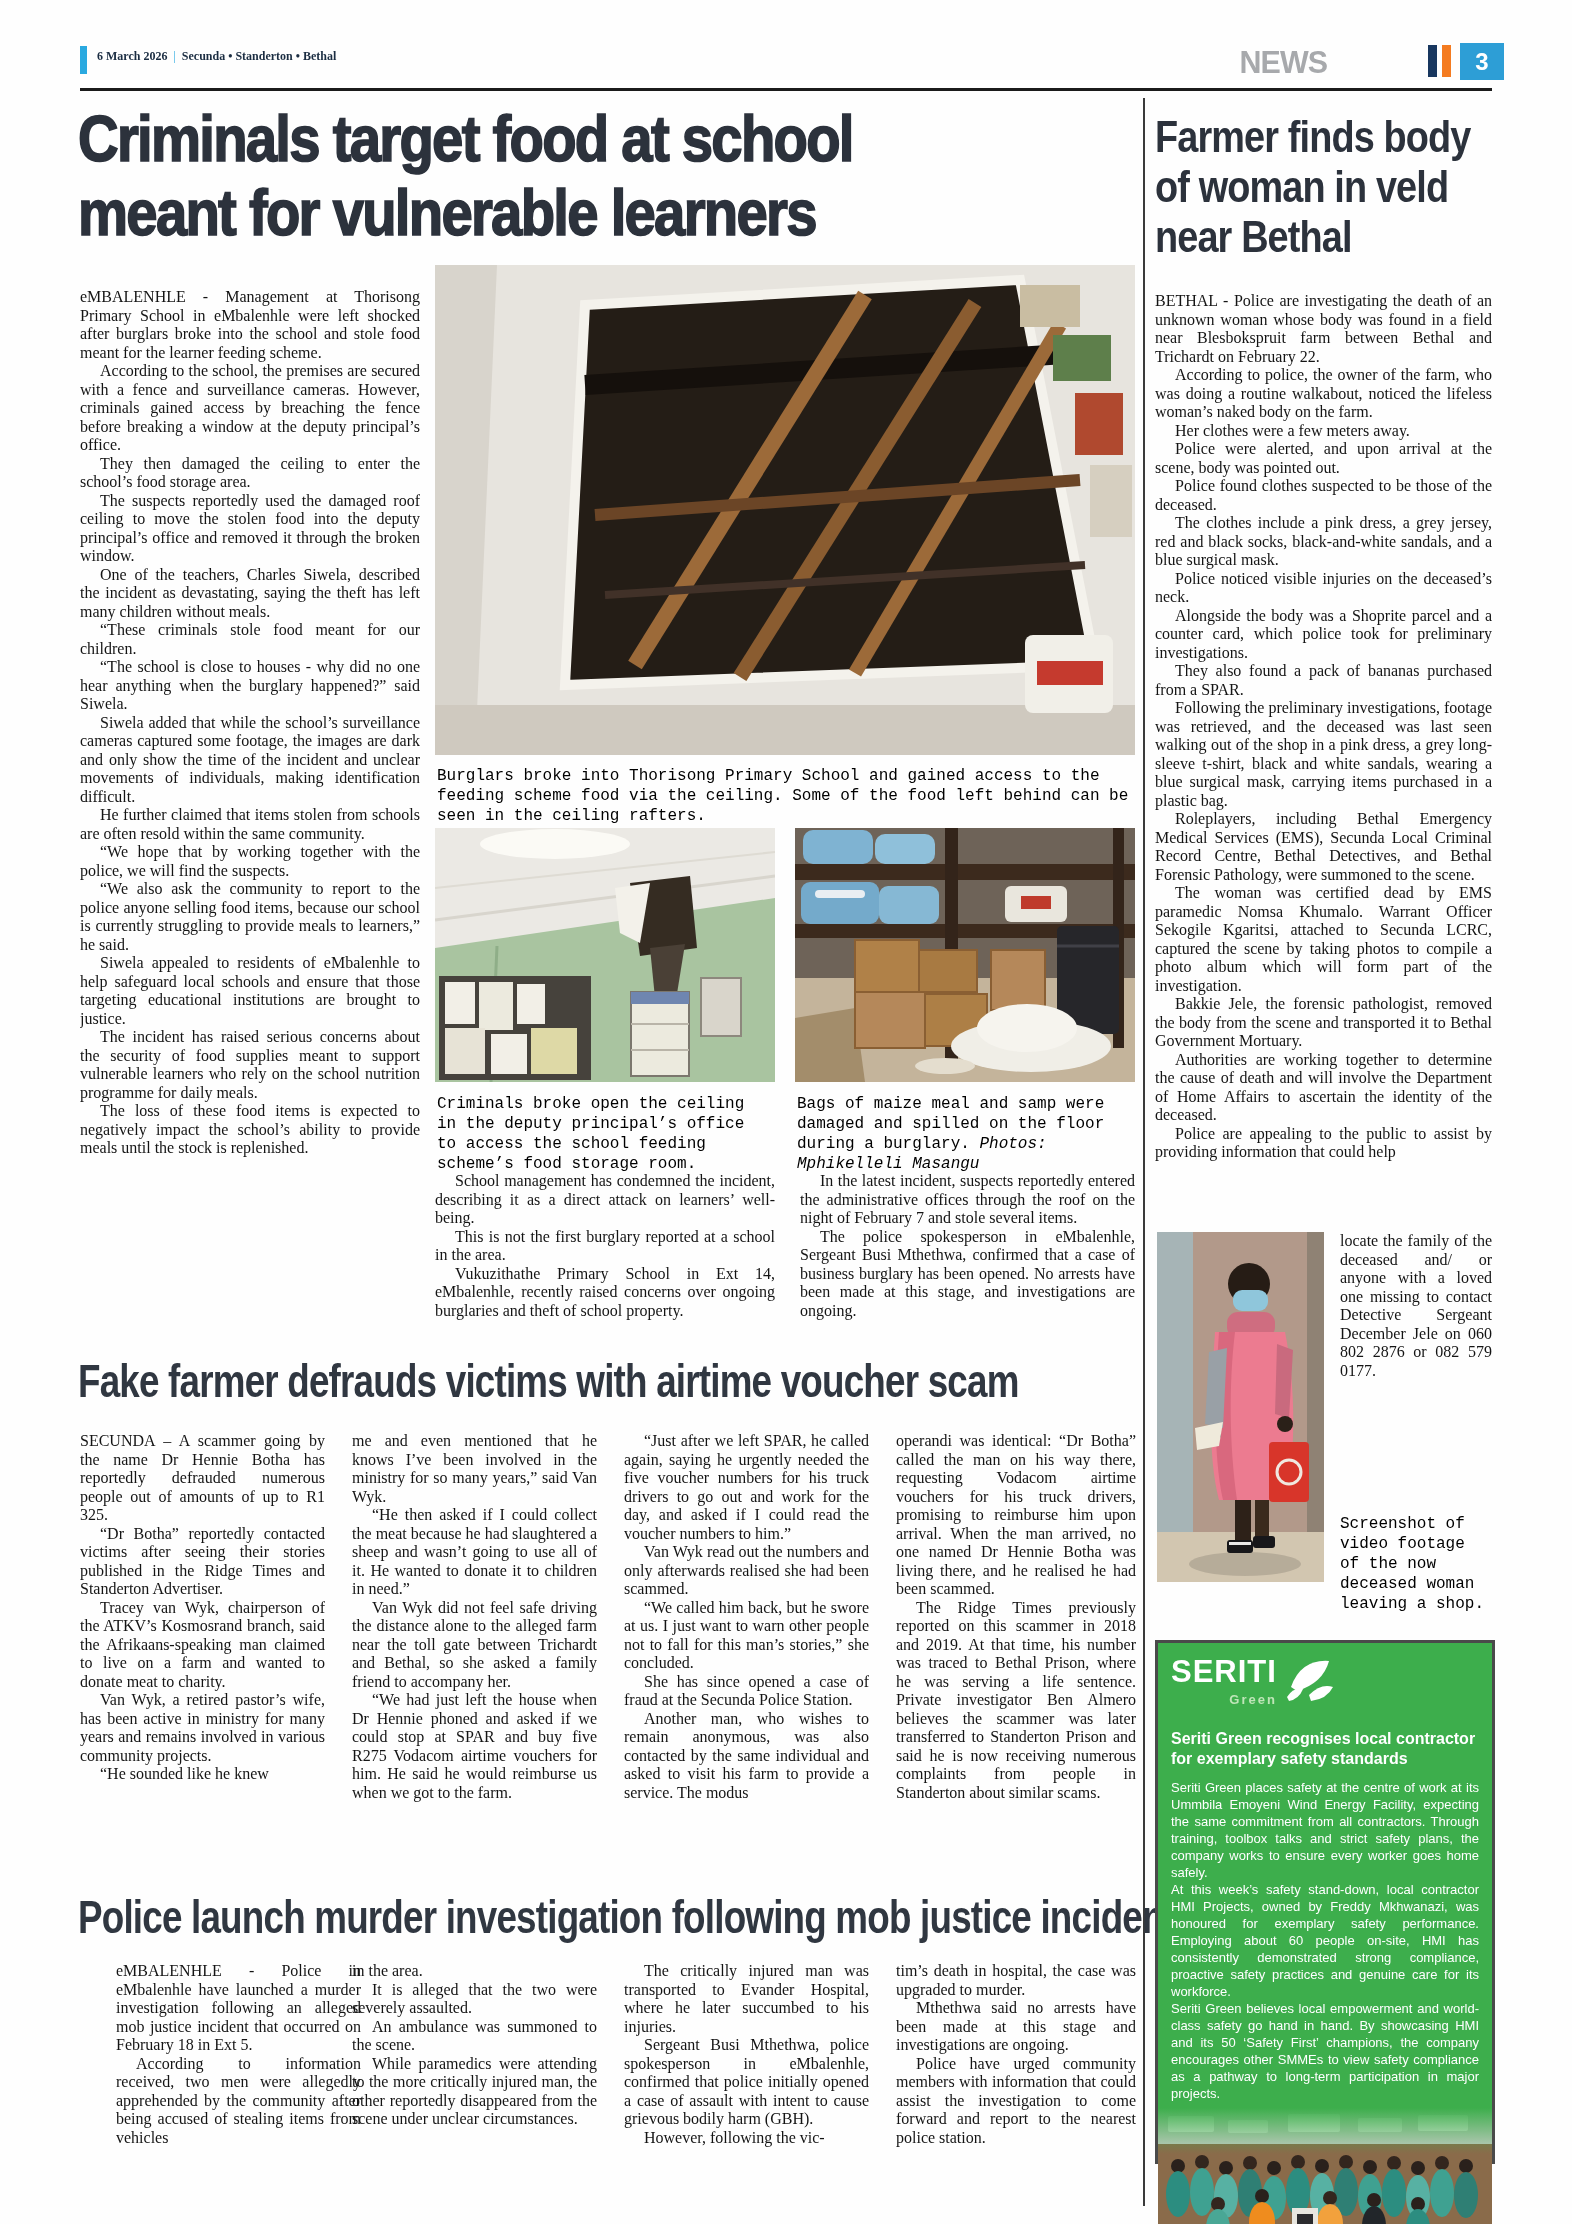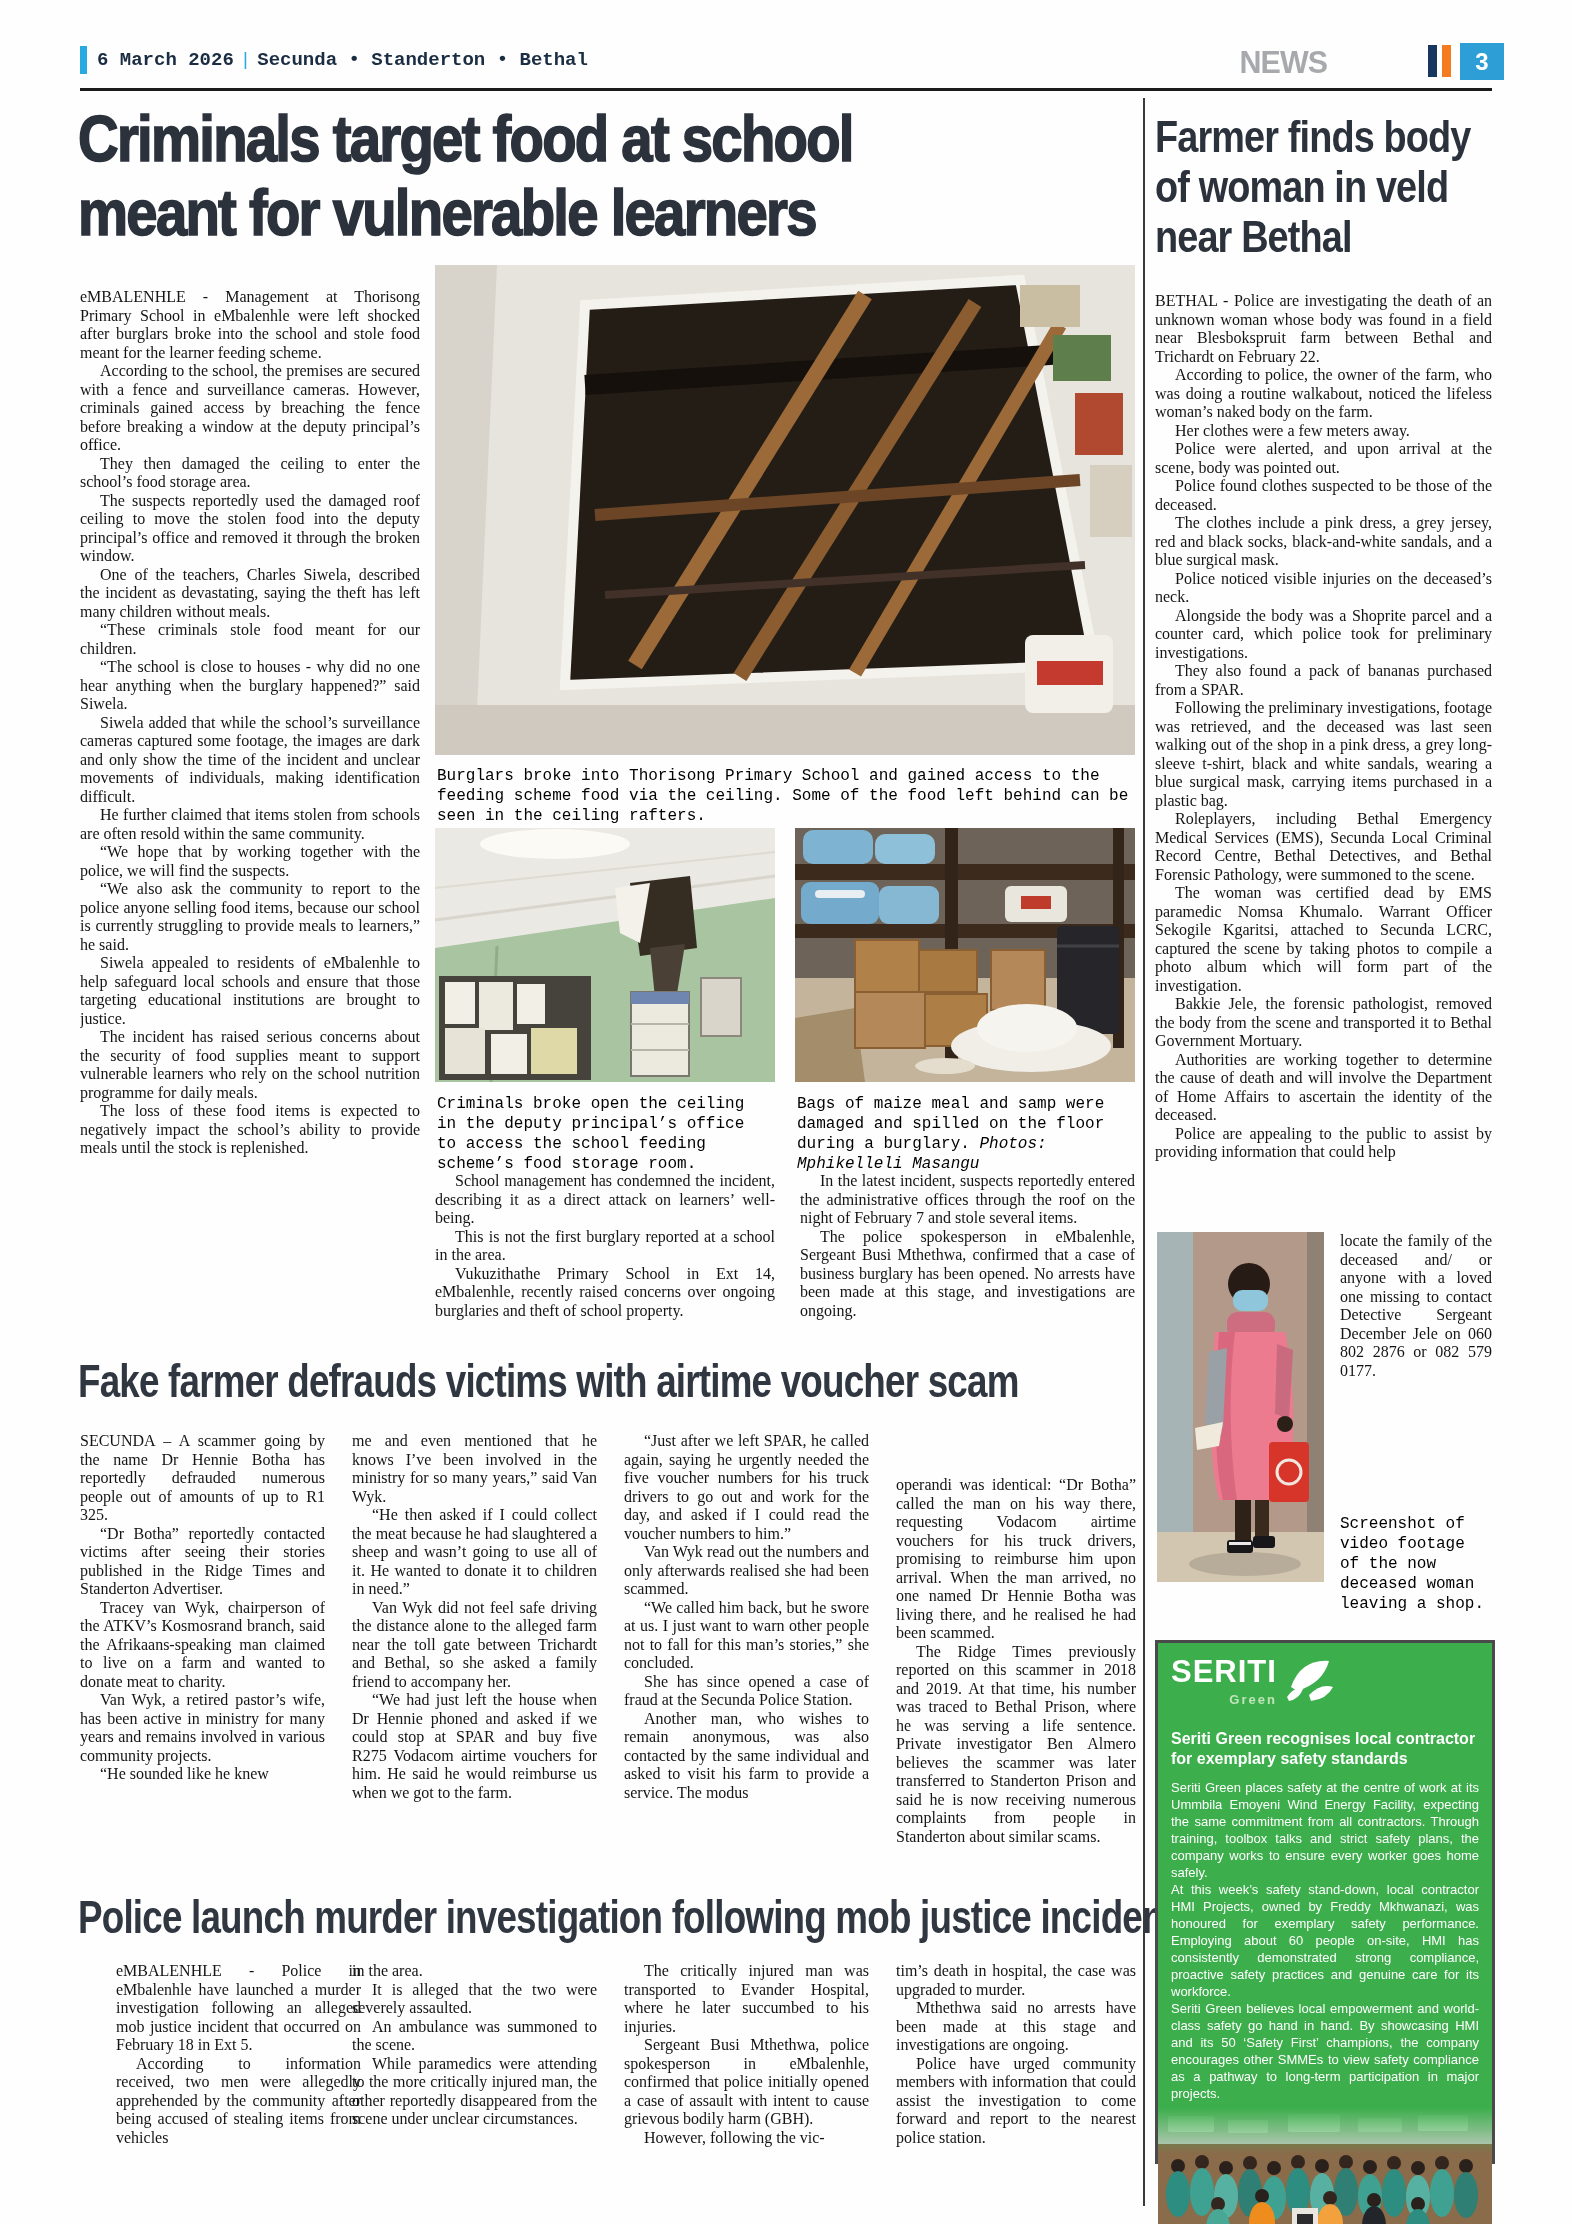--- a/index.html
+++ b/index.html
@@ -2,21 +2,21 @@
 <html><head>
 <meta charset="utf-8">
 <style>
   html,body{margin:0;padding:0;background:#e9e9e9;}
   #page{position:relative;width:1572px;height:2224px;background:#fefefe;margin:0 auto;overflow:hidden;
         font-family:"Liberation Serif", serif;color:#141414;}
   .abs{position:absolute;}
 
   
   .hdr-bar{width:7px;height:28px;background:#2aa9e0;}
-  .hdr-date{font-family:Liberation Mono, monospace;font-weight:700;font-size:19px;color:#1b2d42;
+  .hdr-date{font-family:Liberation Serif, serif;font-weight:700;font-size:12px;color:#1b2d42;
             white-space:nowrap;}
   .hdr-sep{color:#2aa9e0;font-weight:400;padding:0 6px;}
   .hdr-news{font-family:"Liberation Sans",sans-serif;font-weight:700;font-size:32px;color:#a7a9ac;
             letter-spacing:-1px;transform:scaleX(.95);transform-origin:right top;white-space:nowrap;}
   .hdr-navy{width:9px;height:32px;background:#18375f;}
   .hdr-orange{width:9px;height:32px;background:#f47b20;}
   .hdr-pagebox{width:44px;height:37px;background:#2d9ed6;display:flex;align-items:center;justify-content:center;
             font-family:"Liberation Sans",sans-serif;font-weight:700;font-size:24px;color:#ffffff;}
   .hdr-rule{height:3px;background:#1b1b1b;}
   .vrule{width:2px;background:#3a3a3a;}
@@ -206,21 +206,21 @@
       <p>Van Wyk did not feel safe driving the distance alone to the alleged farm near the toll gate between Trichardt and Bethal, so she asked a family friend to accompany her.</p>
       <p>“We had just left the house when Dr Hennie phoned and asked if we could stop at SPAR and buy five R275 Vodacom airtime vouchers for him. He said he would reimburse us when we got to the farm.</p>
     </div>
   <div class="abs serif-col" style="left:624px;top:1432px;width:245px;height:450px;">
       <p>“Just after we left SPAR, he called again, saying he urgently needed the five voucher numbers for his truck drivers to go out and work for the day, and asked if I could read the voucher numbers to him.”</p>
       <p>Van Wyk read out the numbers and only afterwards realised she had been scammed.</p>
       <p>“We called him back, but he swore at us. I just want to warn other people not to fall for this man’s stories,” she concluded.</p>
       <p>She has since opened a case of fraud at the Secunda Police Station.</p>
       <p>Another man, who wishes to remain anonymous, was also contacted by the same individual and asked to visit his farm to provide a service. The modus</p>
     </div>
-  <div class="abs serif-col" style="left:896px;top:1432px;width:240px;height:450px;margin-top:44px;">
+  <div class="abs serif-col" style="left:896px;top:1432px;width:240px;height:450px;">
       <p class="lead">operandi was identical: “Dr Botha” called the man on his way there, requesting Vodacom airtime vouchers for his truck drivers, promising to reimburse him upon arrival. When the man arrived, no one named Dr Hennie Botha was living there, and he realised he had been scammed.</p>
       <p>The Ridge Times previously reported on this scammer in 2018 and 2019. At that time, his number was traced to Bethal Prison, where he was serving a life sentence. Private investigator Ben Almero believes the scammer was later transferred to Standerton Prison and said he is now receiving numerous complaints from people in Standerton about similar scams.</p>
     </div>
 
   <div class="abs headline-sec" style="left:78px;top:1892px;">Police launch murder investigation following mob justice incident</div>
 
   <div class="abs serif-col" style="left:80px;top:1962px;width:245px;height:245px;margin-left:36px;">
       <p class="lead">eMBALENHLE - Police in eMbalenhle have launched a murder investigation following an alleged mob justice incident that occurred on February 18 in Ext 5.</p>
       <p>According to information received, two men were allegedly apprehended by the community after being accused of stealing items from vehicles</p>
     </div>

